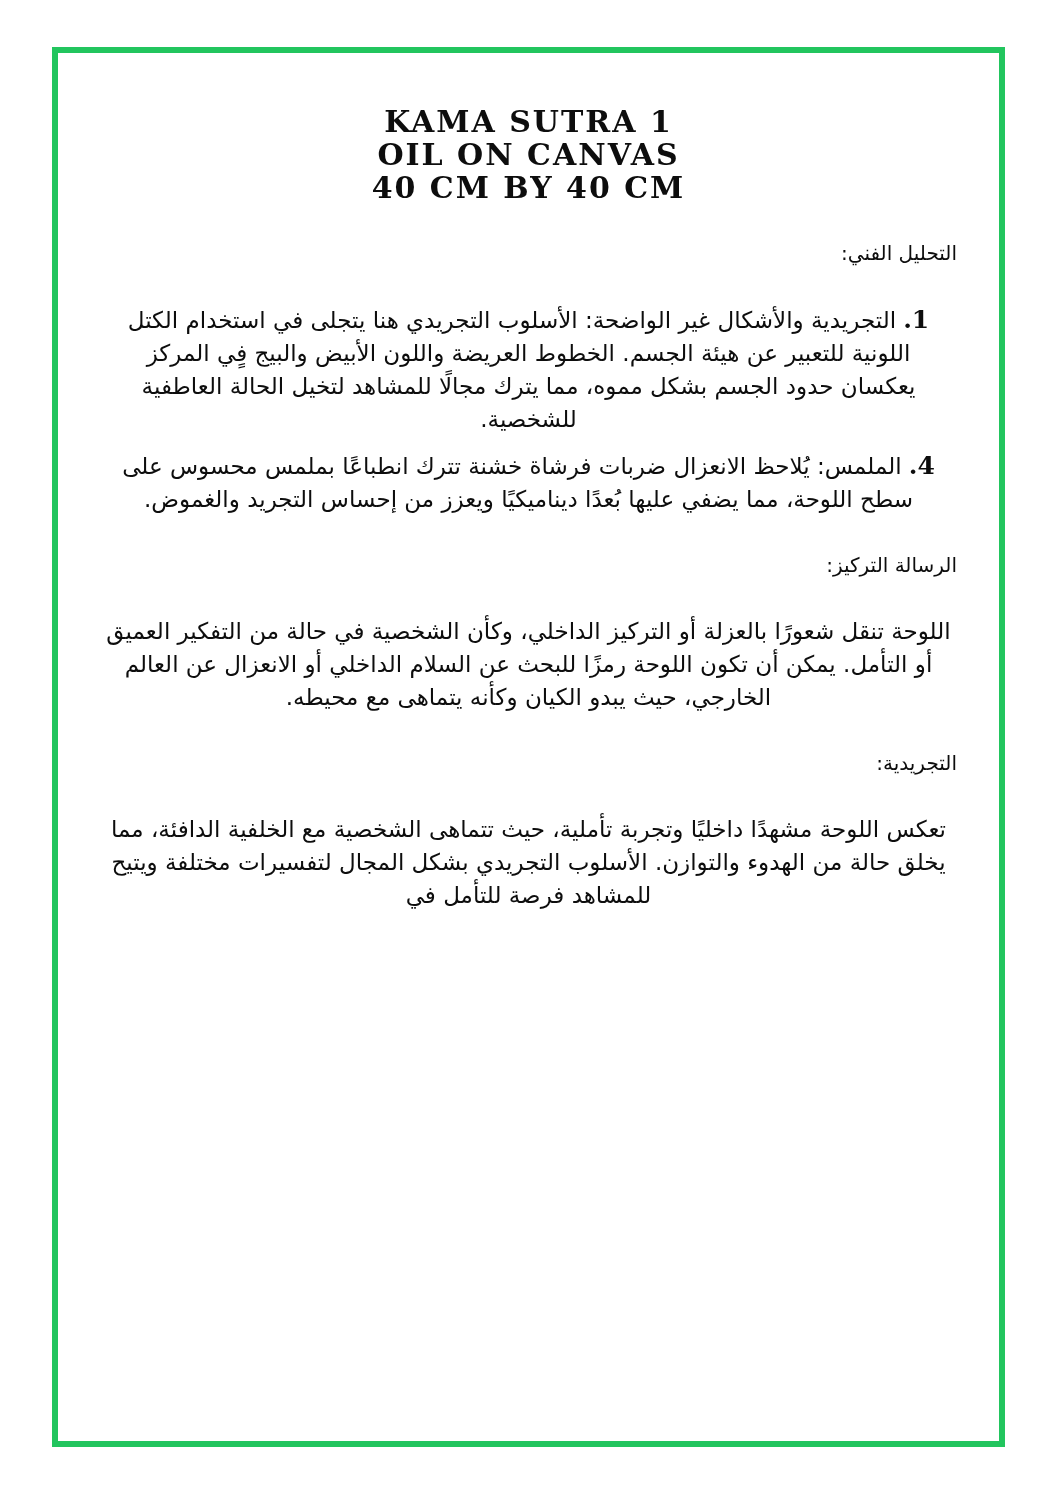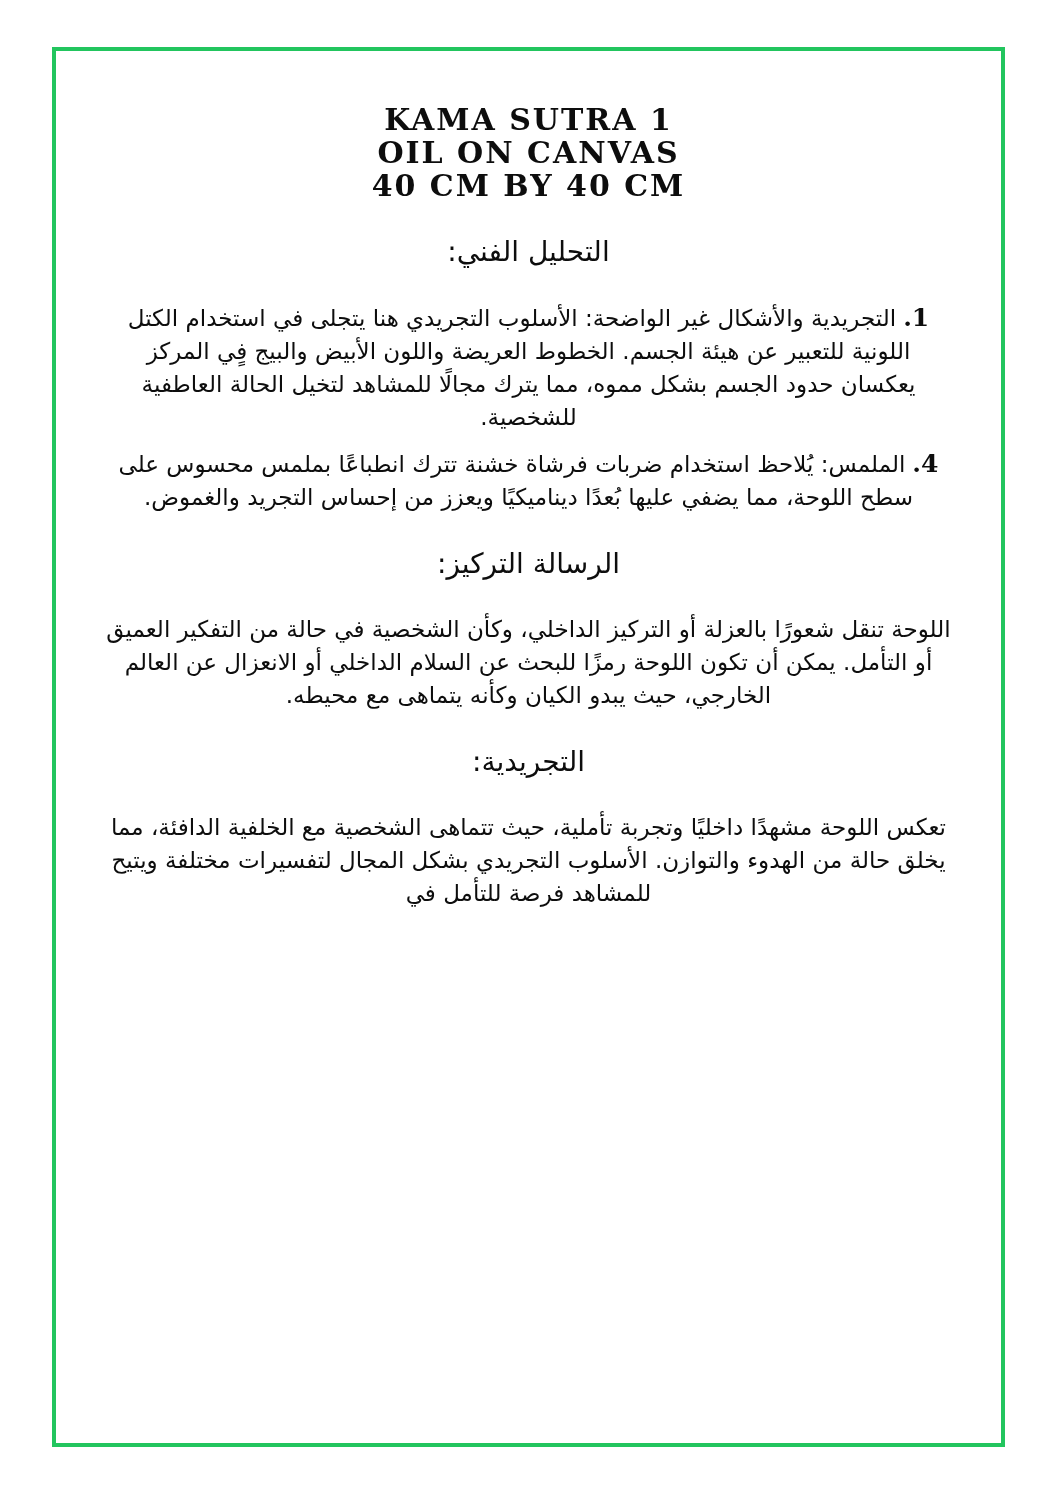--- a/index.html
+++ b/index.html
@@ -14,21 +14,21 @@
     font-family: "DejaVu Sans", sans-serif;
     color: #0d0d0d;
   }
   .page-frame {
     position: absolute;
     left: 52px;
     top: 47px;
     width: 953px;
     height: 1400px;
     box-sizing: border-box;
-    border: 4px solid #22c55e;
+    border: 6px solid #22c55e;
     background: #ffffff;
     overflow: hidden;
   }
   .page-content {
     direction: rtl;
     text-align: center;
     padding: 52px 42px 0 42px;
     font-size: 23px;
     line-height: 33px;
   }
@@ -41,23 +41,24 @@
     line-height: 33px;
     letter-spacing: 2px;
     margin: 0 0 26px 0;
     color: #0d0d0d;
   }
   .doc-title .title-line { display: block; }
   p.para {
     margin: 0 0 33px 0;
   }
   .section-heading {
-    font-size: 28px;
+    font-size: 20px;
     font-weight: 400;
     margin: 33px 0;
+    text-align: right;
   }
   .item {
     margin: 13px;
   }
   .item-num {
     font-family: "DejaVu Serif", "Liberation Serif", serif;
     font-weight: 700;
     font-size: 25px;
     margin-left: 7px;
   }
@@ -72,21 +73,21 @@
       <span class="title-line">KAMA SUTRA 1</span>
       <span class="title-line">OIL ON CANVAS</span>
       <span class="title-line">40 CM BY 40 CM</span>
     </h1>
 
 
     <div class="section-heading">التحليل الفني:</div>
 
     <div class="items-group">
       <p class="item"><b class="item-num">1.</b><span>التجريدية والأشكال غير الواضحة: الأسلوب التجريدي هنا يتجلى في استخدام الكتل اللونية للتعبير عن هيئة الجسم. الخطوط العريضة واللون الأبيض والبيج فٍي المركز يعكسان حدود الجسم بشكل مموه، مما يترك مجالًا للمشاهد لتخيل الحالة العاطفية للشخصية.</span></p>
-      <p class="item"><b class="item-num">4.</b><span>الملمس: يُلاحظ استخدام ضربات فرشاة خشنة تترك انطباعًا بملمس محسوس على سطح اللوحة، مما يضفي عليها بُعدًا ديناميكيًا ويعزز من إحساس التجريد والغموض.</span></p>
+      <p class="item"><b class="item-num">4.</b><span>الملمس: يُلاحظ الانعزال ضربات فرشاة خشنة تترك انطباعًا بملمس محسوس على سطح اللوحة، مما يضفي عليها بُعدًا ديناميكيًا ويعزز من إحساس التجريد والغموض.</span></p>
     </div>
 
     <div class="section-heading">الرسالة التركيز:</div>
 
     <p class="para">اللوحة تنقل شعورًا بالعزلة أو التركيز الداخلي، وكأن الشخصية في حالة من التفكير العميق أو التأمل. يمكن أن تكون اللوحة رمزًا للبحث عن السلام الداخلي أو الانعزال عن العالم الخارجي، حيث يبدو الكيان وكأنه يتماهى مع محيطه.</p>
 
     <div class="section-heading">التجريدية:</div>
 
     <p class="para">تعكس اللوحة مشهدًا داخليًا وتجربة تأملية، حيث تتماهى الشخصية مع الخلفية الدافئة، مما يخلق حالة من الهدوء والتوازن. الأسلوب التجريدي بشكل المجال لتفسيرات مختلفة ويتيح للمشاهد فرصة للتأمل في</p>
 

